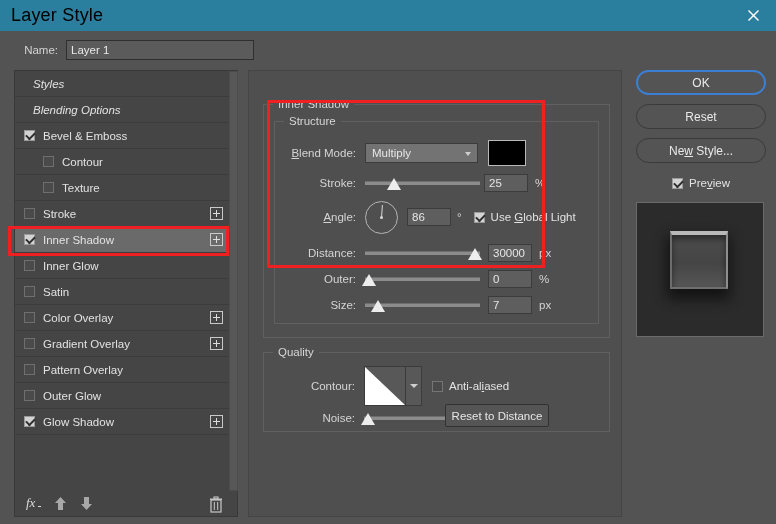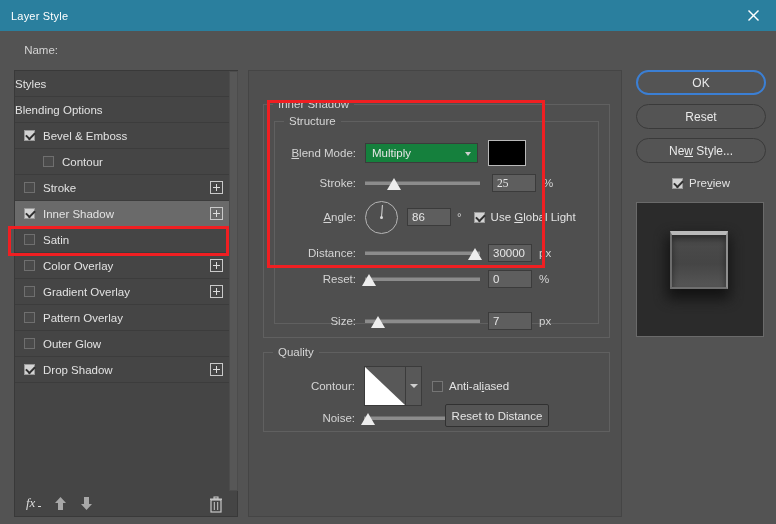--- a/index.html
+++ b/index.html
@@ -10,21 +10,21 @@
   }
   body { background: #535353; color: #d4d4d4; font-size: 11.5px; position: relative; }
 
   
   #titlebar {
     position: absolute; left: 0; top: 0; width: 776px; height: 31px;
     background: #2a7f9e;
     display: flex; align-items: center;
   }
   #titlebar .title {
-    margin-left: 11px; font-size: 11px; color: #ffffff;
+    margin-left: 11px; font-size: 18px; color: #000000;
     letter-spacing: .2px;
   }
   #close-btn {
     position: absolute; right: 0; top: 0; width: 45px; height: 31px;
     display: flex; align-items: center; justify-content: center;
     cursor: default;
   }
   #close-btn svg { display: block; }
 
   
@@ -57,21 +57,21 @@
     overflow: hidden;
   }
   #styles-list { position: absolute; left: 0; top: 0; width: 214px; }
   .style-row {
     position: relative; height: 26px;
     border-bottom: 1px solid #3c3c3c;
     display: flex; align-items: center;
     background: #454545;
     cursor: default;
   }
-  .style-row.hdr { padding-left: 0; }
+  .style-row.hdr { padding-left: 18px; font-style: italic; }
   .style-row.selected { background: #6a6a6a; }
   .style-row .s-label { color: #e2e2e2; font-size: 11.5px; }
   .style-row.hdr .s-label { color: #e2e2e2; }
   .cbox {
     width: 11px; height: 11px; flex: 0 0 11px;
     background: #d3d3d3; border: 1px solid #9a9a9a;
     margin-left: 9px; margin-right: 8px;
     position: relative;
   }
   .cbox.off { background: #4a4a4a; border: 1px solid #6f6f6f; }
@@ -146,21 +146,21 @@
     position: absolute; height: 22px; display: flex; align-items: center;
   }
   .ctl-label {
     width: 86px; text-align: right; padding-right: 9px;
     color: #d4d4d4; font-size: 11.5px; white-space: nowrap;
   }
   .ctl-label u { text-decoration: underline; }
 
   .selectbox {
     position: relative; width: 113px; height: 20px;
-    background: #15803d; border: 1px solid #3b3b3b;
+    background: #737373; border: 1px solid #3b3b3b;
     display: flex; align-items: center;
     color: #e6e6e6; font-size: 11.5px; cursor: default;
   }
   .selectbox span.sel-val { padding-left: 6px; }
   .selectbox .chev {
     position: absolute; right: 5px; top: 8px;
     width: 7px; height: 4px;
   }
   .selectbox .chev::before {
     content: ""; position: absolute; left: 0; top: 0;
@@ -310,20 +310,21 @@
       <line x1="1.5" y1="1.5" x2="11.5" y2="11.5" stroke="#ffffff" stroke-width="1.4"></line>
       <line x1="11.5" y1="1.5" x2="1.5" y2="11.5" stroke="#ffffff" stroke-width="1.4"></line>
     </svg>
   </div>
 </div>
 
 <div id="dlgbody">
 
   <div id="name-row">
     <div id="name-label">Name:</div>
+    <input id="name-input" type="text" value="Layer 1" style="">
   </div>
 
   <div id="styles-panel">
     <div id="styles-scroll">
       <div id="styles-list">
 
         <div class="style-row hdr">
           <span class="s-label">Styles</span>
         </div>
 
@@ -334,33 +335,41 @@
         <div class="style-row">
           <span class="cbox on"></span>
           <span class="s-label">Bevel &amp; Emboss</span>
         </div>
 
         <div class="style-row indent">
           <span class="cbox off"></span>
           <span class="s-label">Contour</span>
         </div>
 
+        <div class="style-row indent">
+          <span class="cbox off"></span>
+          <span class="s-label">Texture</span>
+        </div>
 
         <div class="style-row">
           <span class="cbox off"></span>
           <span class="s-label">Stroke</span>
           <span class="plus-btn"></span>
         </div>
 
         <div class="style-row selected">
           <span class="cbox on"></span>
           <span class="s-label">Inner Shadow</span>
           <span class="plus-btn"></span>
         </div>
 
+        <div class="style-row">
+          <span class="cbox off"></span>
+          <span class="s-label">Inner Glow</span>
+        </div>
 
         <div class="style-row">
           <span class="cbox off"></span>
           <span class="s-label">Satin</span>
         </div>
 
         <div class="style-row">
           <span class="cbox off"></span>
           <span class="s-label">Color Overlay</span>
           <span class="plus-btn"></span>
@@ -377,21 +386,21 @@
           <span class="s-label">Pattern Overlay</span>
         </div>
 
         <div class="style-row">
           <span class="cbox off"></span>
           <span class="s-label">Outer Glow</span>
         </div>
 
         <div class="style-row">
           <span class="cbox on"></span>
-          <span class="s-label">Drop Shadow</span>
+          <span class="s-label">Glow Shadow</span>
           <span class="plus-btn"></span>
         </div>
 
       </div>
       <div id="styles-scrollbar">
         <div id="styles-thumb"></div>
       </div>
     </div>
 
     <div id="styles-toolbar">
@@ -439,21 +448,21 @@
           </div>
           <div class="color-swatch"></div>
         </div>
 
         <div class="ctl-row" style="left:4px; top:50px;">
           <div class="ctl-label">Stroke:</div>
           <div class="slider">
             <div class="track"></div>
             <div class="thumb" style="left:29px;"></div>
           </div>
-          <input class="numbox" style="margin-left: 12px; font-family: Liberation Serif, serif;" type="text" value="25">
+          <input class="numbox" style="margin-left: 4px;" type="text" value="25">
           <span class="unit">%</span>
         </div>
 
         <div class="ctl-row" style="left:4px; top:76px; height:38px;">
           <div class="ctl-label"><u>A</u>ngle:</div>
           <div class="dial">
             <div class="needle" style="transform:rotate(4deg);"></div>
             <div class="hub"></div>
           </div>
           <input class="numbox" style="margin-left: 9px;" type="text" value="86">
@@ -468,30 +477,30 @@
           <div class="ctl-label">Distance:</div>
           <div class="slider">
             <div class="track"></div>
             <div class="thumb" style="left:110px;"></div>
           </div>
           <input class="numbox" style="margin-left: 8px;" type="text" value="30000">
           <span class="unit">px</span>
         </div>
 
         <div class="ctl-row" style="left:4px; top:146px;">
-          <div class="ctl-label">Reset:</div>
+          <div class="ctl-label">Outer:</div>
           <div class="slider">
             <div class="track"></div>
             <div class="thumb" style="left:4px;"></div>
           </div>
           <input class="numbox" style="margin-left: 8px;" type="text" value="0">
           <span class="unit">%</span>
         </div>
 
-        <div class="ctl-row" style="left:4px; top:188px;justify-content:flex-end;">
+        <div class="ctl-row" style="left:4px; top:172px;justify-content:flex-end;">
           <div class="ctl-label">Size:</div>
           <div class="slider">
             <div class="track"></div>
             <div class="thumb" style="left:13px;"></div>
           </div>
           <input class="numbox" style="margin-left: 8px;" type="text" value="7">
           <span class="unit">px</span>
         </div>
       </div>
     </div>

